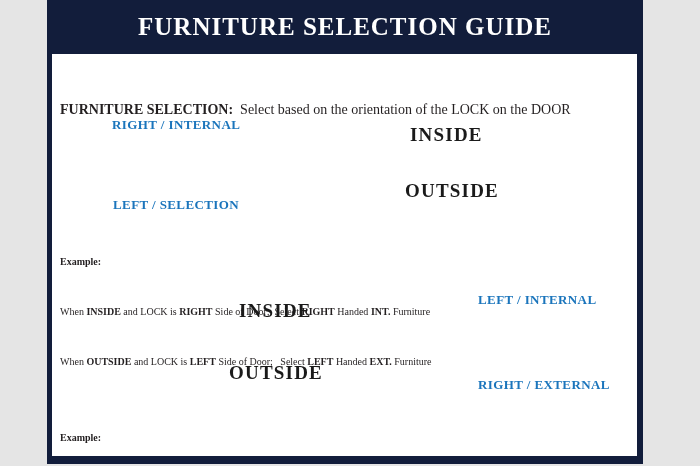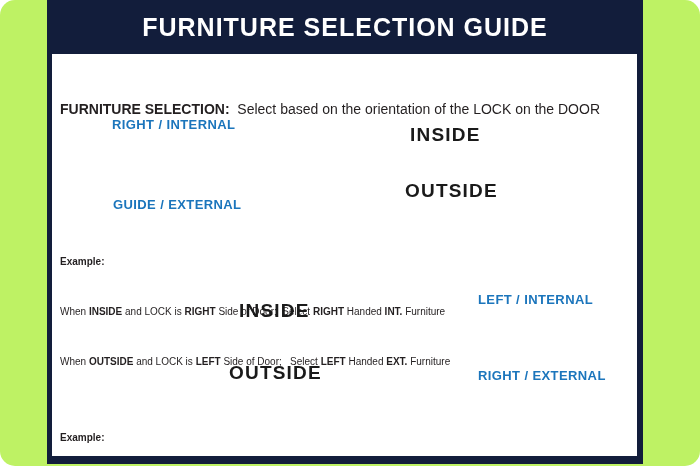--- a/index.html
+++ b/index.html
@@ -1,23 +1,22 @@
 <!DOCTYPE html>
 <html style="--navy: #121d3b; --blue: #1b75bc; --line: #6d6e71; --ink: #231f20;"><head>
 <meta charset="utf-8">
 <style>
   :root{
     --navy:#121d3b; --blue:#1b75bc; --line:#6d6e71; --ink:#231f20;
   }
   html,body{margin:0;padding:0;background:#ffffff;}
   .page{
-    position:relative; width:700px; height:466px; background:#bef264;
-    font-family:Liberation Sans, sans-serif; color:var(--ink);
+    position:relative; width:700px; height:466px; background:#e5e5e5;
+    font-family:Liberation Serif, serif; color:var(--ink);
     overflow:hidden;
-    border-radius:15px;
   }
   .frame{
     position:absolute; left:47px; top:0; width:596px; height:464px;
     box-sizing:border-box;
   }
   .titlebar{
     position:absolute; left:0; top:0; width:100%; height:54px;
     background:var(--navy); display:flex; align-items:center; justify-content:center;
   }
   .titlebar .t{
@@ -72,34 +71,34 @@
       <span class="t">FURNITURE SELECTION GUIDE</span>
     </div>
     <div class="contentbox"></div>
   </div>
 
   <div class="txt intro">
     <div class="line"><span class="b">FURNITURE SELECTION:</span><span>  Select based on the orientation of the LOCK on the DOOR</span></div>
   </div>
 
   <div class="txt handing-label" style="left:112px; top:117px;">RIGHT / INTERNAL</div>
-  <div class="txt handing-label" style="left:113px; top:197px;">GUIDE / EXTERNAL</div>
+  <div class="txt handing-label" style="left:113px; top:197px;">LEFT / SELECTION</div>
   <div class="txt side-label" style="left:410px; top:124px;">INSIDE</div>
   <div class="txt side-label" style="left:405px; top:180px;">OUTSIDE</div>
 
   <div class="txt example" style="left:60px; top:220px;">
     <div class="heading">Example:</div>
     <div class="line"><span>When </span><span class="b">INSIDE</span><span> and LOCK is </span><span class="b">RIGHT</span><span> Side of Door;  Select </span><span class="b">RIGHT</span><span> Handed </span><span class="b">INT.</span><span> Furniture</span></div>
     <div class="line"><span>When </span><span class="b">OUTSIDE</span><span> and LOCK is </span><span class="b">LEFT</span><span> Side of Door;   Select </span><span class="b">LEFT</span><span> Handed </span><span class="b">EXT.</span><span> Furniture</span></div>
   </div>
 
   <div class="txt side-label" style="left:239px; top:300px;">INSIDE</div>
   <div class="txt side-label" style="left:229px; top:362px;">OUTSIDE</div>
   <div class="txt handing-label" style="left:478px; top:292px;">LEFT / INTERNAL</div>
-  <div class="txt handing-label" style="left:478px; top:368px;">RIGHT / EXTERNAL</div>
+  <div class="txt handing-label" style="left:478px; top:377px;">RIGHT / EXTERNAL</div>
 
   <div class="txt example" style="left:60px; top:396px;">
     <div class="heading">Example:</div>
     
     
   </div>
 
 </div>
 
 </body></html>

